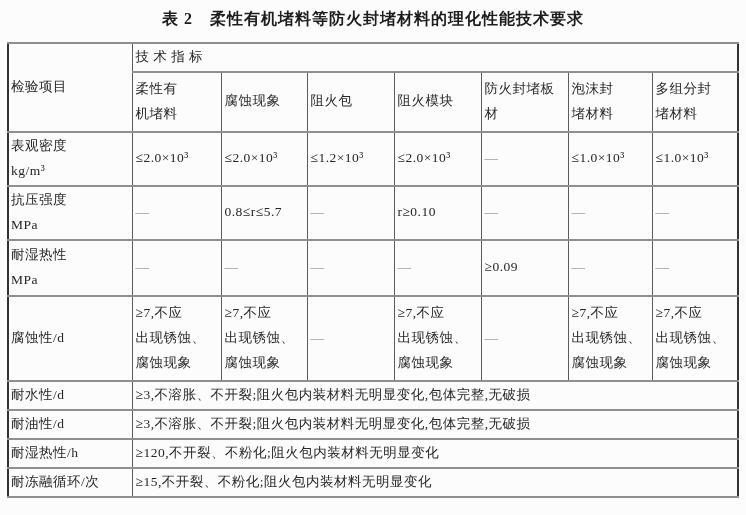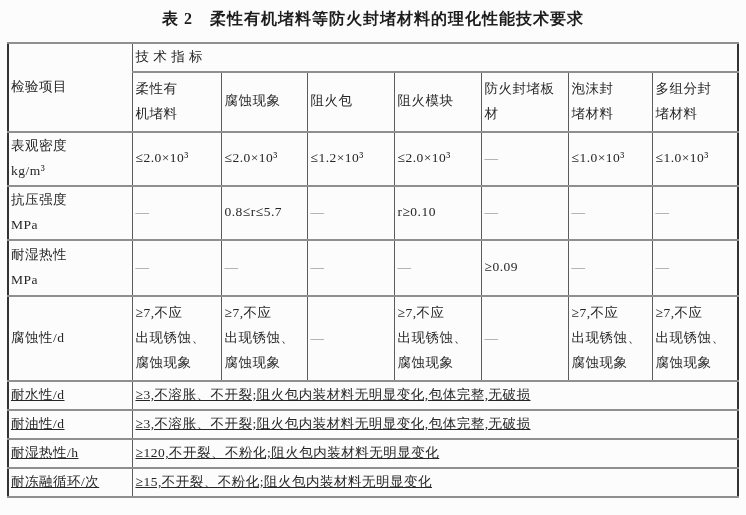--- a/index.html
+++ b/index.html
@@ -39,21 +39,21 @@
     padding:1px 2px;
     letter-spacing:0.5px;
   }
   table.spec{border:2px solid #333;}
   tr.hdr1{height:27px;}
   tr.hdr2{height:60px;}
   tr.r1{height:54px;padding-left:40px;}
   tr.r2{height:52px;margin-top:20px;}
   tr.r3{height:56px;}
   tr.r4{height:85px;}
-  tr.rs{height:27px;text-decoration:underline;}
+  tr.rs{height:27px;}
   td.corner{letter-spacing:3px;font-size:14px;}
   td.group{letter-spacing:2px;font-size:14px;}
   td.colhead{font-size:13px;}
   td.lab{font-size:13.5px;letter-spacing:1px;}
   td.span-cell{
     text-align:left;
     padding-left:14px;
     letter-spacing:0.5px;
   }
   .dash{color:#8d8d8d;}

